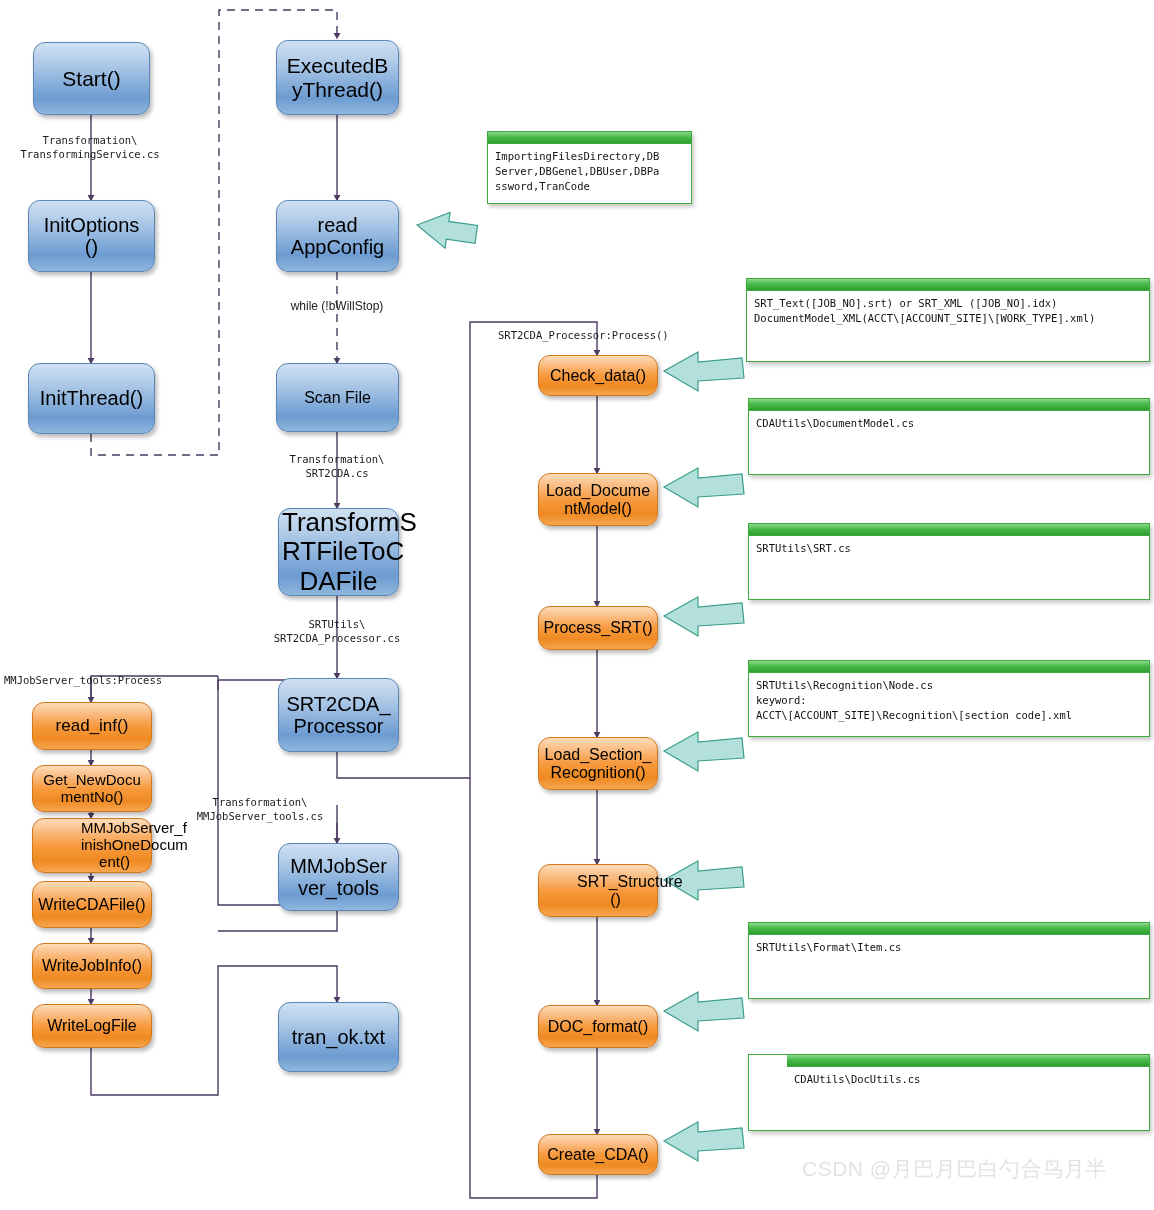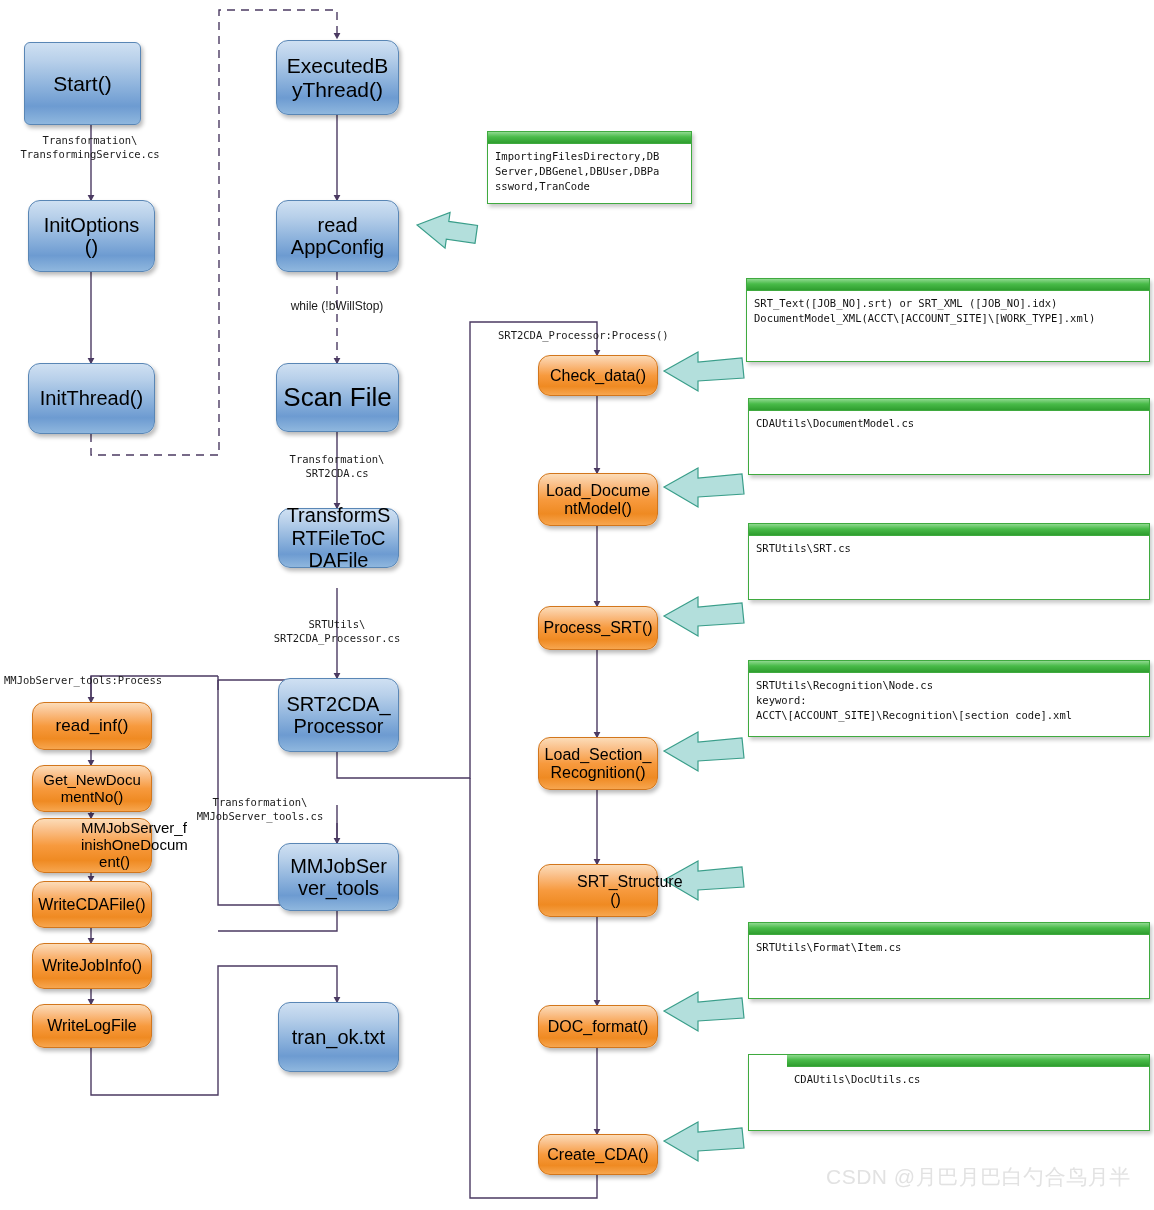--- a/index.html
+++ b/index.html
@@ -145,43 +145,43 @@
       <path d="M664,371 L698,352 L698,362 L742,358 L744,378 L698,381 L698,391 z"></path>
       <path d="M664,487 L698,468 L698,478 L742,474 L744,494 L698,497 L698,507 z"></path>
       <path d="M664,616 L698,597 L698,607 L742,603 L744,623 L698,626 L698,636 z"></path>
       <path d="M664,751 L698,732 L698,742 L742,738 L744,758 L698,761 L698,771 z"></path>
       <path d="M664,880 L698,861 L698,871 L742,867 L744,887 L698,890 L698,900 z"></path>
       <path d="M664,1011 L698,992 L698,1002 L742,998 L744,1018 L698,1021 L698,1031 z"></path>
       <path d="M664,1141 L698,1122 L698,1132 L742,1128 L744,1148 L698,1151 L698,1161 z"></path>
     </g>
   </svg>
 
-  <div class="node blue" style="left:24px;top:42px;width:117px;height:83px;font-size:21px;border-radius:6px;">
+  <div class="node blue" style="left:33px;top:42px;width:117px;height:73px;font-size:21px;">
     <span>Start()</span>
   </div>
   <div class="node blue" style="left:28px;top:200px;width:127px;height:72px;font-size:20px;">
     <span style="white-space:pre-line;">InitOptions
 ()</span>
   </div>
   <div class="node blue" style="left:28px;top:363px;width:127px;height:71px;font-size:20px;">
     <span>InitThread()</span>
   </div>
 
   <div class="node blue" style="left:276px;top:40px;width:123px;height:75px;font-size:21px;">
     <span style="white-space:pre-line;">ExecutedB
 yThread()</span>
   </div>
   <div class="node blue" style="left:276px;top:200px;width:123px;height:72px;font-size:20px;">
     <span style="white-space:pre-line;">read
 AppConfig</span>
   </div>
-  <div class="node blue" style="left:276px;top:363px;width:123px;height:69px;font-size:26px;">
+  <div class="node blue" style="left:276px;top:363px;width:123px;height:69px;font-size:16px;">
     <span>Scan File</span>
   </div>
-  <div class="node blue" style="left:278px;top:508px;width:121px;height:60px;font-size:20px;">
+  <div class="node blue" style="left:278px;top:508px;width:121px;height:88px;font-size:26px;">
     <span style="white-space:pre-line;">TransformS
 RTFileToC
 DAFile</span>
   </div>
   <div class="node blue" style="left:278px;top:678px;width:121px;height:74px;font-size:20px;">
     <span style="white-space:pre-line;">SRT2CDA_
 Processor</span>
   </div>
   <div class="node blue" style="left:278px;top:843px;width:121px;height:68px;font-size:20px;">
     <span style="white-space:pre-line;">MMJobSer
@@ -284,15 +284,15 @@
   <div class="note" style="left:748px;top:922px;width:402px;height:77px;">
     <div class="bar"></div>
     <div class="body">SRTUtils\Format\Item.cs</div>
   </div>
 
   <div class="note" style="left:748px;top:1054px;width:402px;height:77px;padding-left:38px;">
     <div class="bar"></div>
     <div class="body">CDAUtils\DocUtils.cs</div>
   </div>
 
-  <div class="watermark" style="left:826px;top:1155px;margin-top:8px;">CSDN @月巴月巴白勺合鸟月半</div>
+  <div class="watermark" style="left:802px;top:1155px;">CSDN @月巴月巴白勺合鸟月半</div>
 
 </div>
 
 </body></html>

